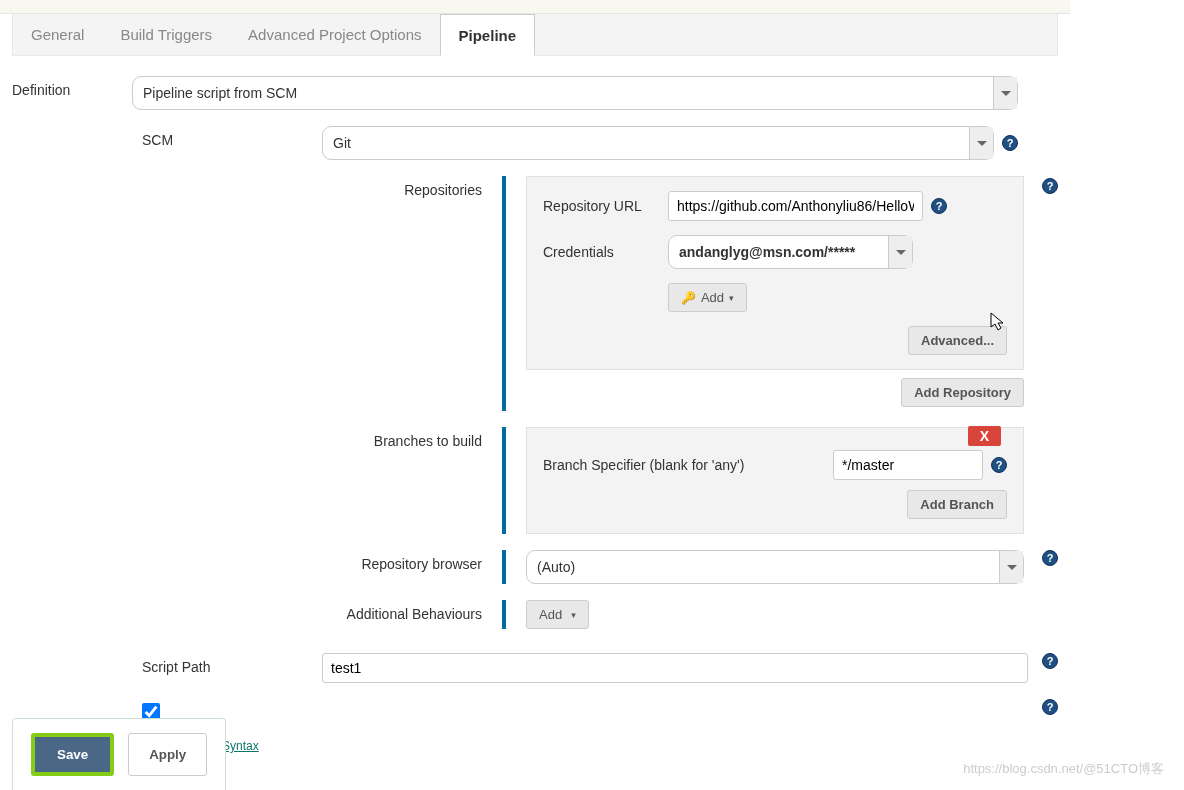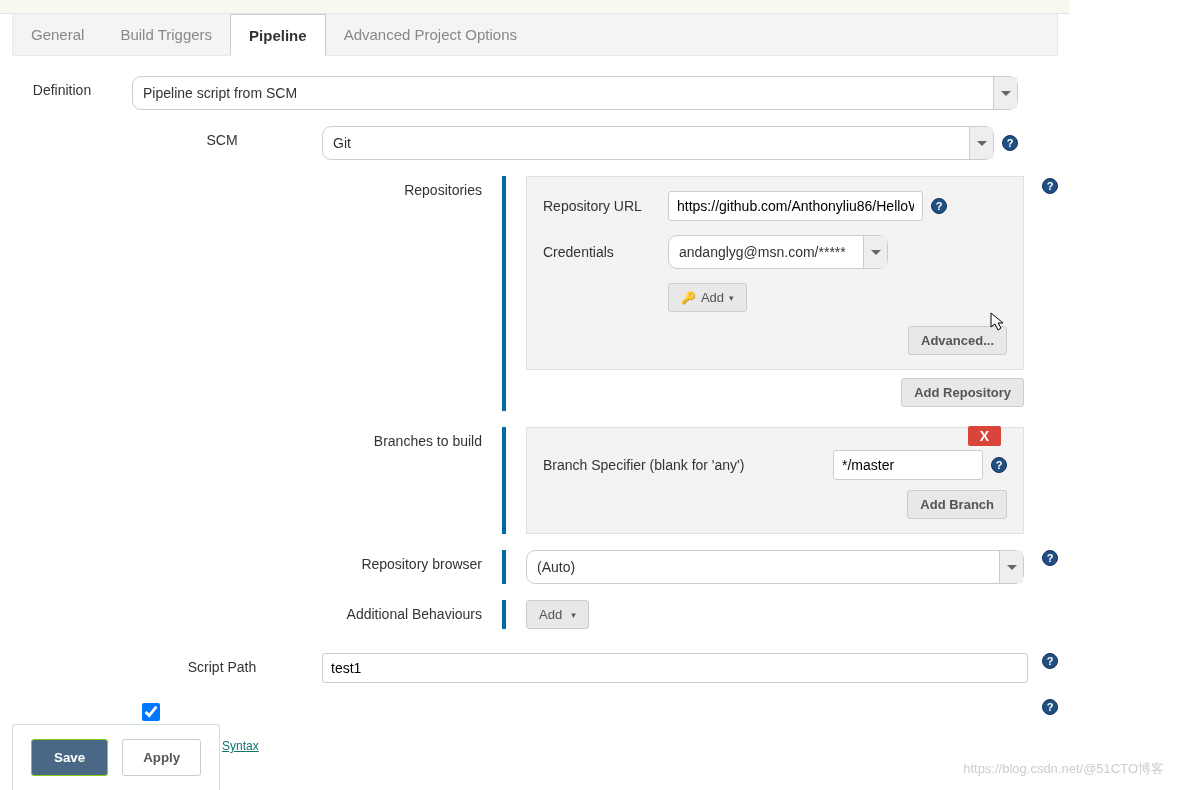--- a/index.html
+++ b/index.html
@@ -5,58 +5,58 @@
   * { box-sizing: border-box; margin: 0; padding: 0; }
   body { font-family: Arial, Helvetica, sans-serif; font-size: 14px; color: #333; background: #fff; }
   .topbar { height: 14px; background: #f8f8f0; border-bottom: 1px solid #e5e5e5; width: 1070px; }
   .page { width: 1070px; background: #fff; }
   .tabs { display: flex; background: #f4f4f4; border: 1px solid #e8e8e8; border-top: none; height: 42px; align-items: stretch; padding: 0; margin: 0 12px; }
   .tab { padding: 0 18px; display: flex; align-items: center; color: #888; cursor: pointer; font-size: 15px; }
   .tab.active { background: #fff; color: #333; border: 1px solid #ccc; border-bottom: 1px solid #fff; font-weight: bold; margin-bottom: -1px; }
   .form-area { padding: 20px 12px 10px 12px; }
   .row { display: flex; align-items: flex-start; margin-bottom: 16px; }
   .label { width: 110px; text-align: right; padding-right: 20px; padding-top: 6px; }
-  .label-r { text-align: center; }
+  .label-r { text-align: left; }
   .indent-1 { margin-left: 130px; }
   .indent-2 { margin-left: 320px; }
   select, input[type="text"] { border: 1px solid #ccc; border-radius: 3px; padding: 6px 8px; font-size: 14px; background: #fff; }
   .select-wrap { display: flex; align-items: center; position: relative; flex: 1; }
   .select-box { flex: 1; display: flex; justify-content: space-between; align-items: center; border: 1px solid #ccc; border-radius: 9px; background: #fff; height: 34px; padding: 0 0 0 10px; }
   .select-box .arrow-box { width: 24px; height: 100%; border-left: 1px solid #ccc; background: #eee; display: flex; align-items: center; justify-content: center; }
   .chev { width: 0; height: 0; border-left: 5px solid transparent; border-right: 5px solid transparent; border-top: 5px solid #666; }
   .help { width: 16px; height: 16px; border-radius: 50%; background: #205081; color: #fff; font-size: 11px; font-weight: bold; display: inline-flex; align-items: center; justify-content: center; margin-left: 8px; border: 1px solid #103060; }
   .help::after { content: "?"; }
   .sub-panel { border-left: 4px solid #0369a1; padding-left: 20px; }
   .repo-box { background: #f3f3f3; border: 1px solid #e0e0e0; padding: 14px 16px; margin-bottom: 12px; }
   .repo-row { display: flex; align-items: center; margin-bottom: 14px; }
   .repo-label { width: 125px; }
   .btn { background: #e8e8e8; border: 1px solid #ccc; padding: 6px 12px; border-radius: 3px; cursor: pointer; color: #555; font-weight: bold; font-size: 13px; }
   .btn-add { display: inline-flex; align-items: center; gap: 5px; font-weight: normal; }
   .key-icon { color: #3b82f6; font-size: 12px; }
   .right-btns { display: flex; flex-direction: column; gap: 10px; align-items: flex-end; margin-top: 6px; }
   .red-x { position: absolute; top: -2px; right: 22px; background: #d9443b; color: #fff; padding: 2px 12px; font-weight: bold; border-radius: 2px; cursor: pointer; }
   .branch-box { background: #f3f3f3; border: 1px solid #e0e0e0; padding: 22px 16px 14px 16px; position: relative; }
   .footer-btns { position: fixed; bottom: 0; left: 12px; display: flex; gap: 14px; background: #fff; padding: 14px 18px; border: 1px solid #d0e0d0; border-bottom: none; border-radius: 4px 4px 0 0; }
-  .btn-save { background: #4a6785; color: #fff; border: 1px solid #84cc16; border-radius: 3px; padding: 10px 22px; font-weight: bold; cursor: pointer; }
+  .btn-save { background: #4a6785; color: #fff; border: 4px solid #84cc16; border-radius: 3px; padding: 10px 22px; font-weight: bold; cursor: pointer; }
   .btn-apply { background: #fff; color: #555; border: 1px solid #ccc; border-radius: 3px; padding: 10px 20px; font-weight: bold; cursor: pointer; }
   .syntax-link { color: #0f766e; text-decoration: underline; font-size: 12px; }
   .watermark { position: fixed; bottom: 12px; right: 20px; color: #ccc; font-size: 13px; }
   .cursor { position: absolute; top: 312px; left: 990px; width: 16px; height: 16px; pointer-events:none;}
   .cursor svg { width: 16px; height: 20px; }
 </style>
 </head>
 <body>
 
 <div class="topbar"></div>
 <div class="page">
   <div class="tabs">
     <div class="tab">General</div>
     <div class="tab">Build Triggers</div>
+    <div class="tab">Advanced Project Options</div>
     <div class="tab active">Pipeline</div>
-    <div class="tab">Advanced Project Options</div>
   </div>
 
   <div class="form-area">
 
     <div class="row">
       <div class="label label-r" style="width:120px;">Definition</div>
       <div class="select-wrap" style="margin-right:40px;">
         <div class="select-box">
           <span>Pipeline script from SCM</span>
           <span class="arrow-box">
@@ -83,21 +83,21 @@
       <div class="label" style="width:170px;">Repositories</div>
       <div class="sub-panel" style="flex:1; margin-right:10px;">
         <div class="repo-box">
           <div class="repo-row">
             <div class="repo-label">Repository URL</div>
             <input type="text" style="width: 255px;" value="https://github.com/Anthonyliu86/HelloWorld">
             <span class="help"></span>
           </div>
           <div class="repo-row">
             <div class="repo-label">Credentials</div>
-            <div class="select-box" style="width:220px; flex:none;">
+            <div class="select-box" style="width:245px; flex:none;font-weight:bold;">
               <span>andanglyg@msn.com/*****</span>
               <span class="arrow-box">
                   <span class="chev"></span>
                 </span>
             </div>
           </div>
           <div class="repo-row" style="margin-left:125px;">
             <button class="btn btn-add">
               <span class="key-icon">🔑</span>
               <span>Add</span>

